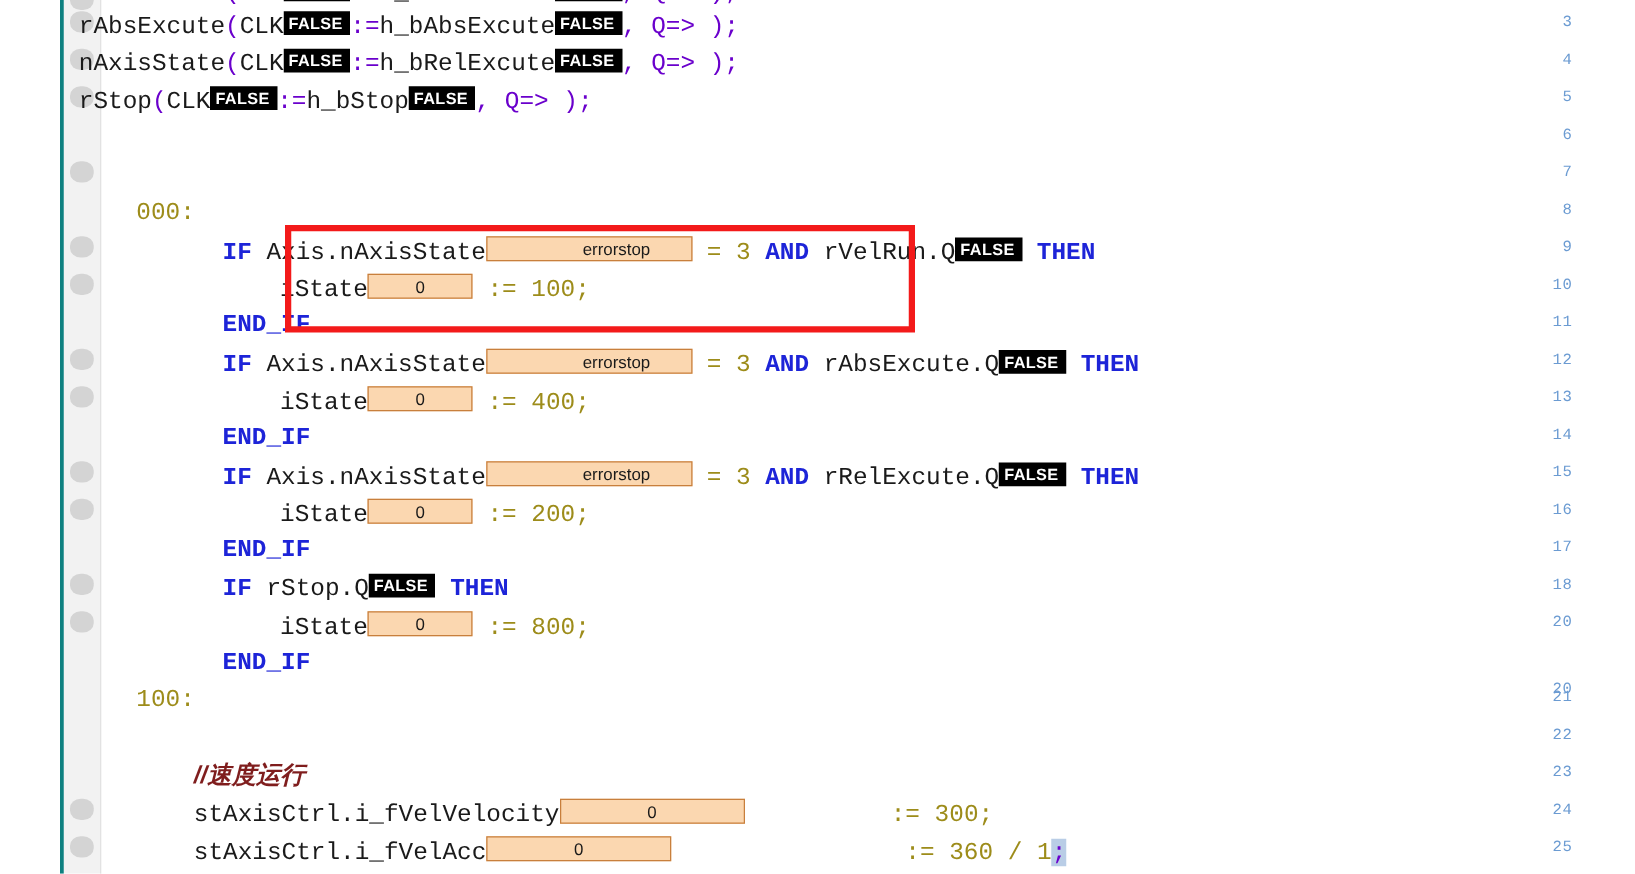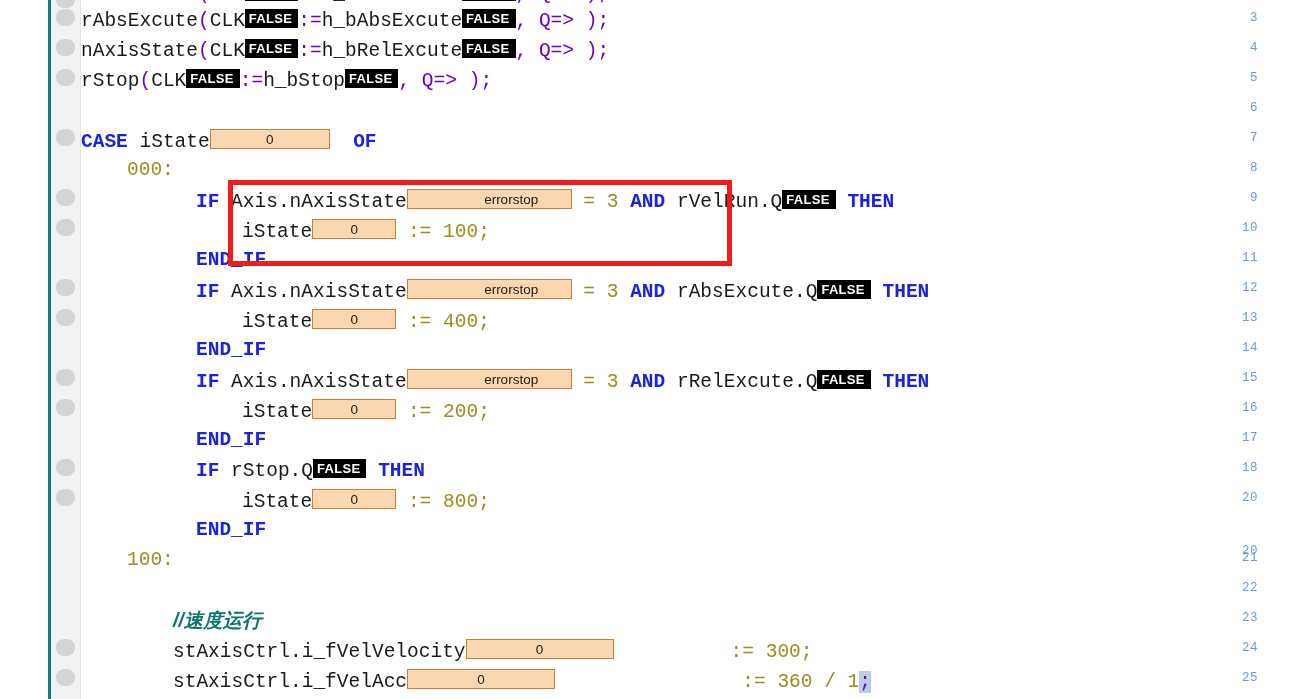--- a/index.html
+++ b/index.html
@@ -66,21 +66,21 @@
     width: 19px;
     height: 17px;
     background: #d4d4d4;
     border-radius: 45%;
     z-index: 3;
   }
 
   
   .code {
     position: absolute;
-    left: 81px; top: 0;
+    left: 63px; top: 0;
     width: 1227px;
     height: 575px;
     z-index: 4;
   }
   .line {
     position: absolute;
     left: 0;
     white-space: nowrap;
     font-family: "Liberation Mono", "DejaVu Sans Mono", monospace;
     font-size: 19.5px;
@@ -88,21 +88,21 @@
     color: #1a1a1a;
     height: 26px;
   }
   .tok { white-space: pre; }
   .kw      { color: #1d24d8; font-weight: bold; }
   .ident   { color: #1a1a1a; }
   .punct   { color: #6a00cc; }
   .num     { color: #9d8c1a; }
   .label   { color: #9d8c1a; }
   .op      { color: #6a00cc; }
-  .cmt     { color: #0f766e; font-style: italic; font-weight: bold;
+  .cmt     { color: #7f1d1d; font-style: italic; font-weight: bold;
              font-family: "Liberation Sans", "DejaVu Sans", sans-serif; }
   .sel     { background: #b9cde6; }
 
   
   .badge {
     display: inline-block;
     background: #000000;
     color: #ffffff;
     font-family: "Liberation Sans", "DejaVu Sans", sans-serif;
     font-size: 13px;
@@ -205,23 +205,20 @@
     <div class="line" style="top:39px">
       <span class="tok ident">nAxisState</span><span class="tok punct">(</span><span class="tok ident">CLK</span><span class="badge">FALSE</span><span class="tok op">:=</span><span class="tok ident">h_bRelExcute</span><span class="badge">FALSE</span><span class="tok punct">, Q=&gt; );</span>
     </div>
 
     <div class="line" style="top:69px">
       <span class="tok ident">rStop</span><span class="tok punct">(</span><span class="tok ident">CLK</span><span class="badge">FALSE</span><span class="tok op">:=</span><span class="tok ident">h_bStop</span><span class="badge">FALSE</span><span class="tok punct">, Q=&gt; );</span>
     </div>
 
     <div class="line" style="top:99px"></div>
 
-    <div class="line" style="top:129px">
-      <span class="tok kw">CASE</span><span class="tok"> </span><span class="tok ident">iState</span><span class="vbox w-md">0</span><span class="tok">  </span><span class="tok kw">OF</span>
-    </div>
 
     <div class="line" style="top:159px; padding-left:46px">
       <span class="tok label">000:</span>
     </div>
 
     <div class="line" style="top:189px; padding-left:115px">
       <span class="tok kw">IF</span><span class="tok"> </span><span class="tok ident">Axis.nAxisState</span><span class="vbox w-lg">errorstop</span><span class="tok"> </span><span class="tok num">= 3</span><span class="tok"> </span><span class="tok kw">AND</span><span class="tok"> </span><span class="tok ident">rVelRun.Q</span><span class="badge">FALSE</span><span class="tok"> </span><span class="tok kw">THEN</span>
     </div>
 
     <div class="line" style="top:219px; padding-left:161px">

